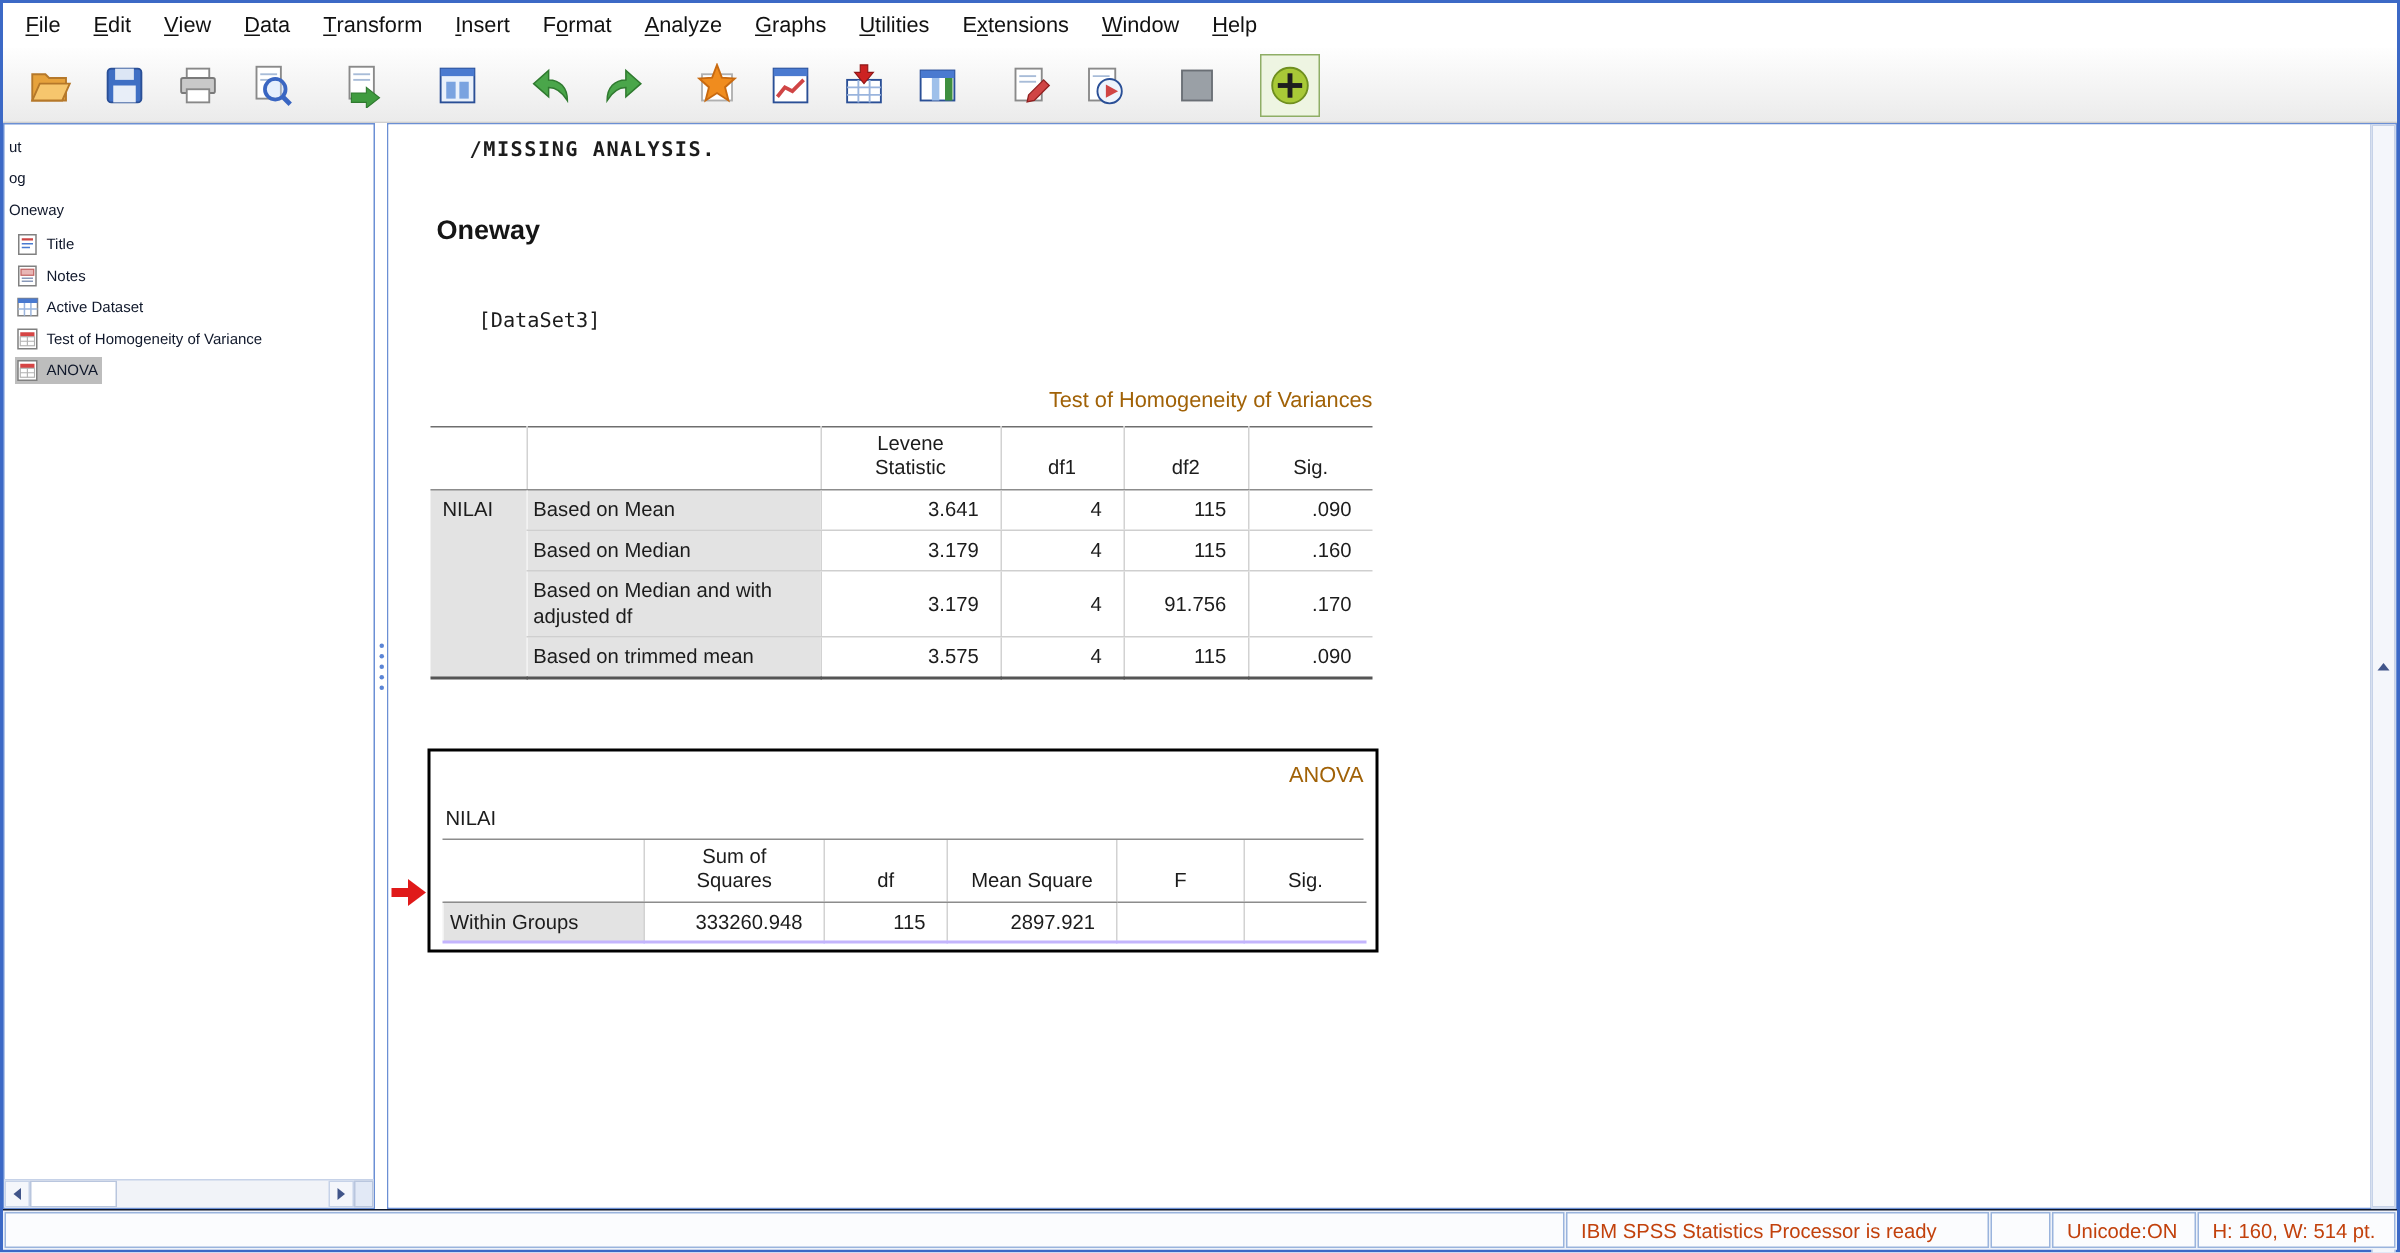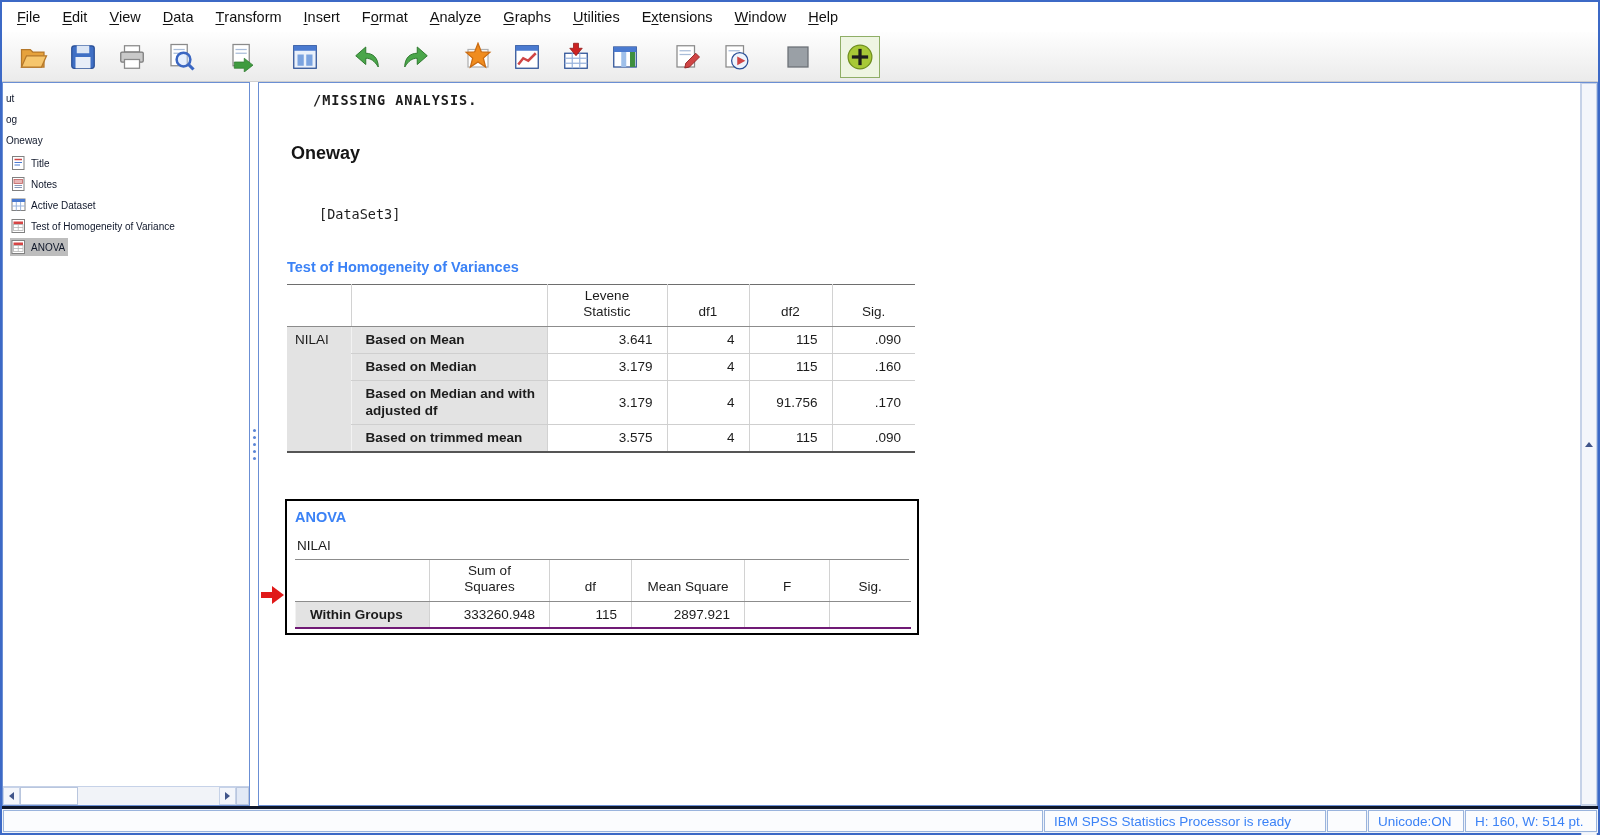--- a/index.html
+++ b/index.html
@@ -69,46 +69,46 @@
   .content { flex:1; position:relative; overflow:hidden; background:#fff; }
 
   .vscroll { width:17px; flex:0 0 auto; border-left:1px solid #c6d2e8; background:#f1f3f8; display:flex; flex-direction:column; }
   .vs-track { flex:1; position:relative; }
 
   
   .syntax-line { position:absolute; left:54px; top:9px; font-family:"DejaVu Sans Mono","Liberation Mono",monospace; font-size:13.5px; letter-spacing:1px; color:#1c1c1c; font-weight:bold; }
   .heading { position:absolute; left:32px; top:60px; font-size:18px; font-weight:bold; color:#151515; }
   .dataset-line { position:absolute; left:33px; top:123px; font-family:"DejaVu Sans Mono","Liberation Mono",monospace; font-size:13.5px; color:#1c1c1c;margin-left:27px; }
 
-  .tbl-title { text-align:left; font-weight:bold; font-size:14.5px; color:#3b82f6; margin-bottom:9px; }
+  .tbl-title { text-align:right; font-weight:normal; font-size:14.5px; color:#a16207; margin-bottom:9px; }
 
   table.spss { border-collapse:collapse; table-layout:fixed; font-family:"Liberation Sans",sans-serif; font-size:13.5px; color:#1c1c1c; }
   table.spss th { font-weight:normal; text-align:center; vertical-align:bottom; padding:3px 4px 5px; line-height:1.22;
                   border-bottom:1px solid #8c8c8c; border-left:1px solid #d2d2d2; }
   table.spss th:first-child { border-left:none; }
   table.spss td { padding:4px 6px; height:27px; }
   table.spss td.group { background:#e3e3e3; vertical-align:top; text-align:left; padding:5px 4px 4px 8px; }
-  table.spss td.rowlabel { background:#e3e3e3; text-align:left; padding-left:14px; border-bottom:1px solid #cfcfcf; border-left:1px solid #f2f2f2; line-height:1.3;font-weight:bold; }
+  table.spss td.rowlabel { background:#e3e3e3; text-align:left; padding-left:4px; border-bottom:1px solid #cfcfcf; border-left:1px solid #f2f2f2; line-height:1.3; }
   table.spss td.val { text-align:right; padding-right:14px; border-bottom:1px solid #cfcfcf; border-left:1px solid #d2d2d2; background:#fff; }
   table.spss tbody tr:last-child td { border-bottom:none; }
 
   .homog-block { position:absolute; left:28px; top:176px; width:628px; }
   .homog-block table.spss { width:628px; border-top:1px solid #6e6e6e; border-bottom:2px solid #555; }
 
   .anova-box { position:absolute; left:26px; top:416px; width:634px; border:2px solid #000; padding:8px 8px 4px; background:#fff; }
   .anova-sub { font-size:13.5px; color:#1c1c1c; padding:4px 2px 6px; border-bottom:1px solid #8c8c8c; }
-  .anova-box table.spss { width:100%; border-bottom:2px solid #701a75; }
+  .anova-box table.spss { width:100%; border-bottom:2px solid #c4b5fd; }
 
   .red-arrow { position:absolute; left:2px; top:503px; width:24px; height:18px; }
   .red-arrow::before { content:""; position:absolute; left:0; top:6px; width:11px; height:6px; background:#e01919; }
   .red-arrow::after { content:""; position:absolute; left:11px; top:0; width:0; height:0;
                       border-left:12px solid #e01919; border-top:9px solid transparent; border-bottom:9px solid transparent; }
 
   
-  .statusbar { height:27px; flex:0 0 auto; background:#eef2f9; border-top:3px solid #0f172a; display:flex; align-items:stretch; font-size:13.5px; color:#3b82f6; }
+  .statusbar { height:27px; flex:0 0 auto; background:#eef2f9; border-top:1px solid #0f172a; display:flex; align-items:stretch; font-size:13.5px; color:#c2410c; }
   .sb-panel { border:1px solid #9ab4dd; background:#fbfcfe; margin:1px 0 1px 1px; display:flex; align-items:center; padding:0 9px; white-space:nowrap; }
   .sb-main { flex:1; }
   .sb-proc { width:282px; }
   .sb-gap  { width:40px; }
   .sb-uni  { width:96px; }
   .sb-dim  { width:132px; margin-right:1px; }
 </style>
 </head>
 <body>
 

